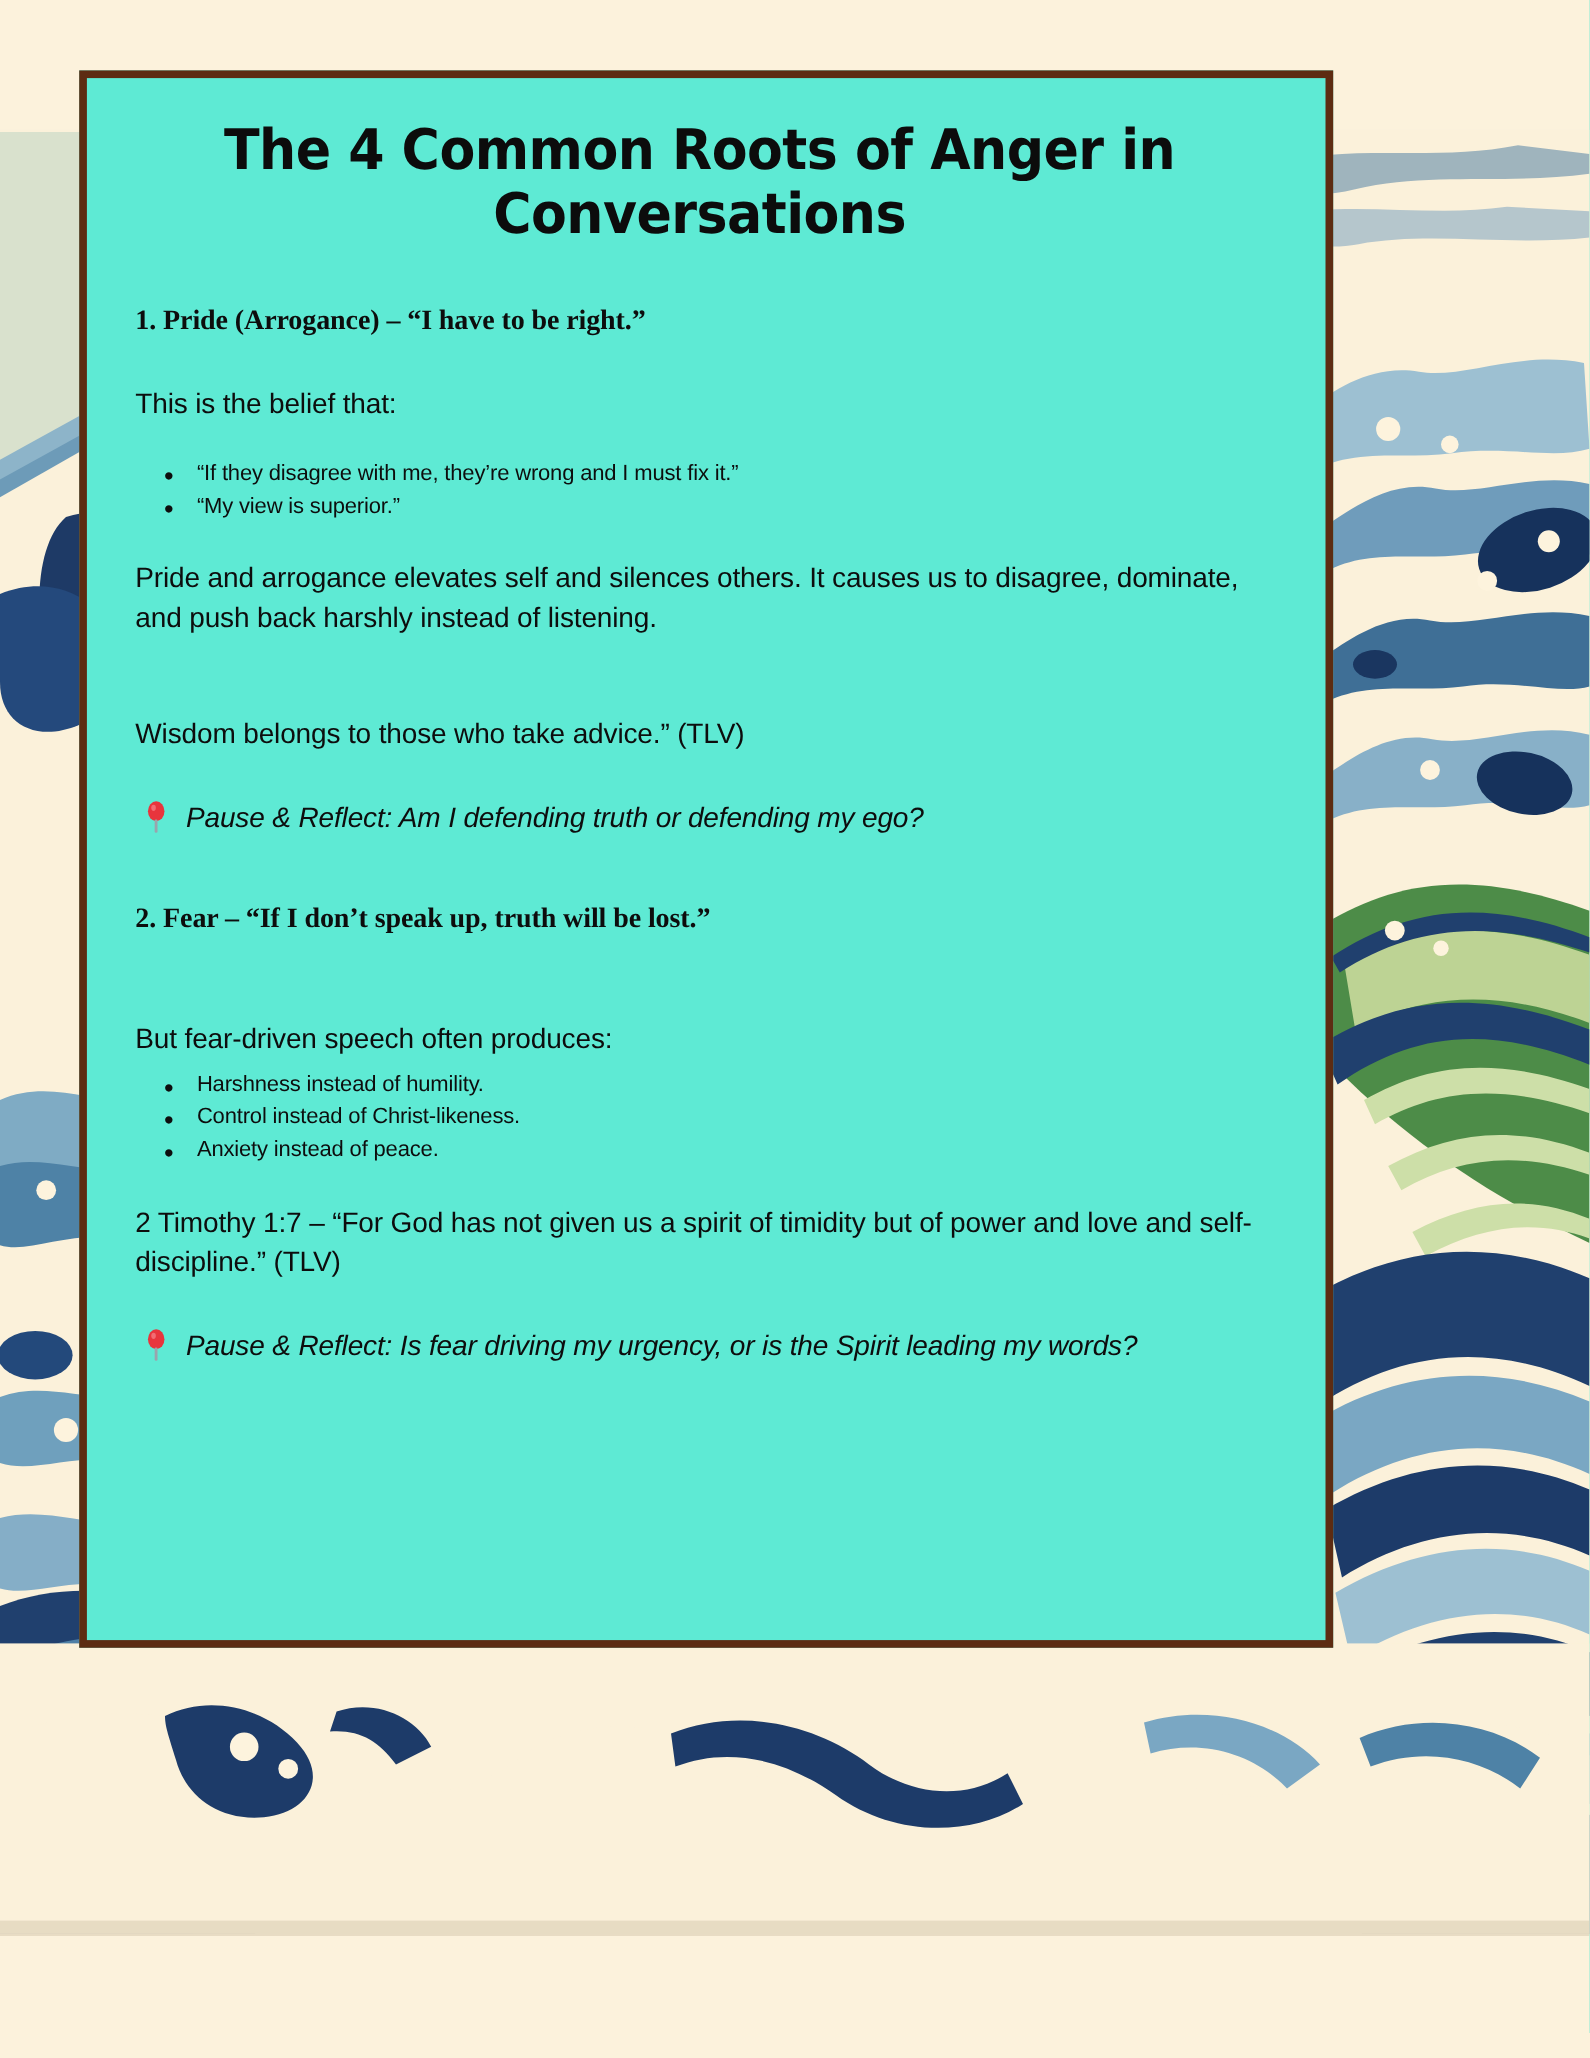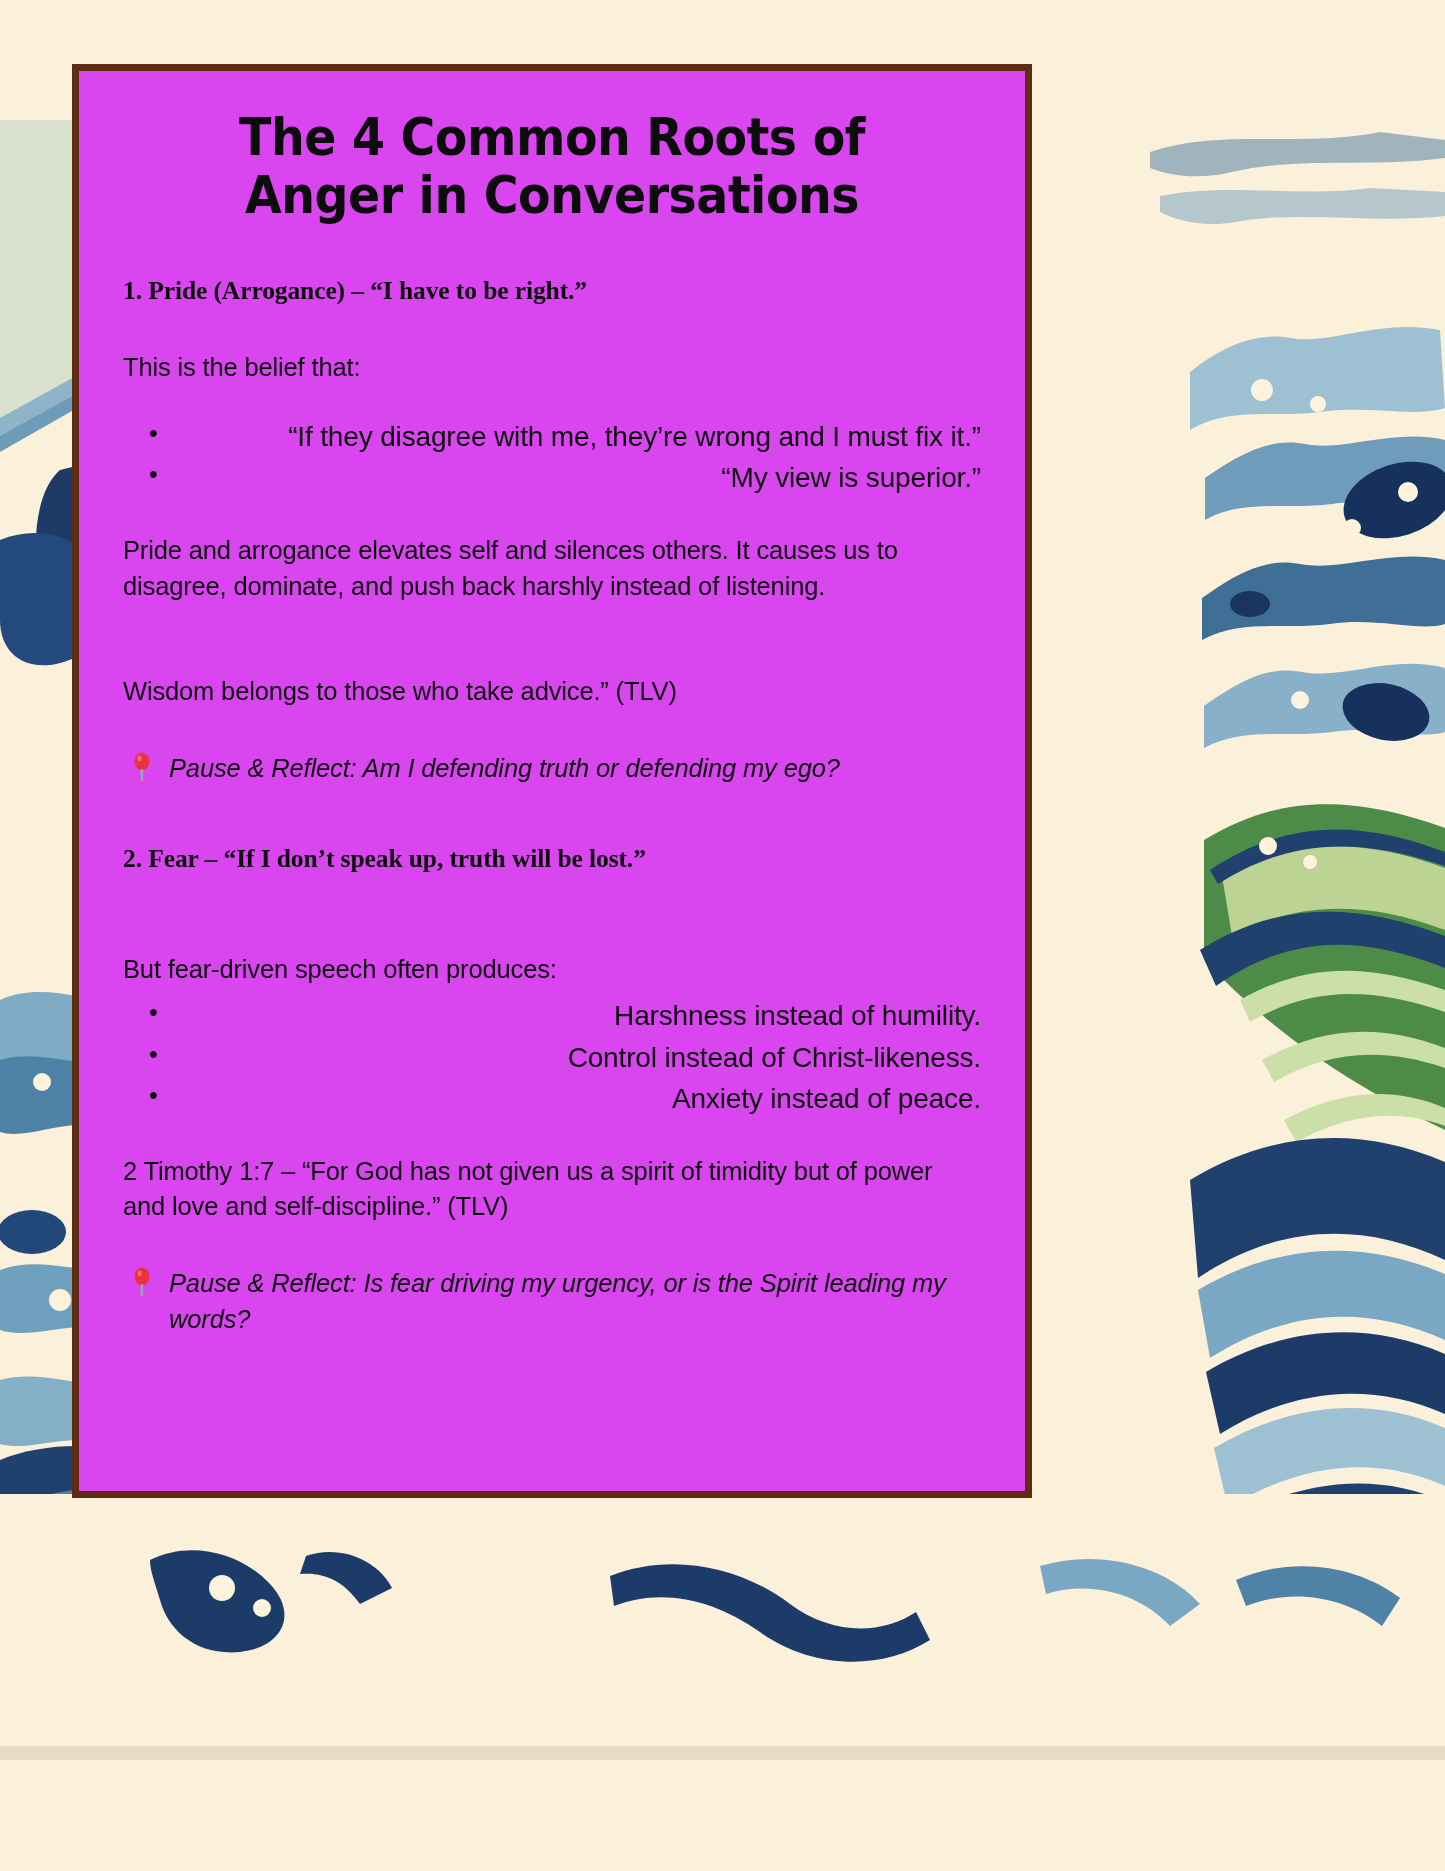--- a/index.html
+++ b/index.html
@@ -22,27 +22,27 @@
     width: 1445px;
     height: 1871px;
     z-index: 0;
   }
 
   
   #doc-card {
     position: absolute;
     left: 72px;
     top: 64px;
-    width: 960px;
+    width: 1140px;
     height: 1434px;
-    background: #d946ef;
+    background: #5eead4;
     border: 7px solid #5d2c12;
     box-sizing: border-box;
     z-index: 2;
-    padding: 28px 44px 20px 44px;
+    padding: 28px 56px 20px 44px;
     overflow: hidden;
   }
 
   
   .doc-title {
     font-family: "DejaVu Sans", sans-serif;
     font-weight: bold;
     font-size: 51px;
     line-height: 1.13;
     letter-spacing: -0.5px;
@@ -72,27 +72,26 @@
     letter-spacing: -0.15px;
   }
 
   ul.bullets {
     list-style: none;
     margin: 0;
     padding: 0;
   }
   ul.bullets > li {
     font-family: "Liberation Sans", sans-serif;
-    font-size: 28px;
+    font-size: 20px;
     line-height: 1.48;
     color: #0d0d0d;
     position: relative;
     padding-left: 56px;
     letter-spacing: -0.15px;
-    text-align: right;
   }
   ul.bullets > li::before {
     content: "\2022";
     position: absolute;
     left: 26px;
     top: -1px;
     font-size: 25px;
     line-height: inherit;
   }
   ul.bullets.tight > li {

